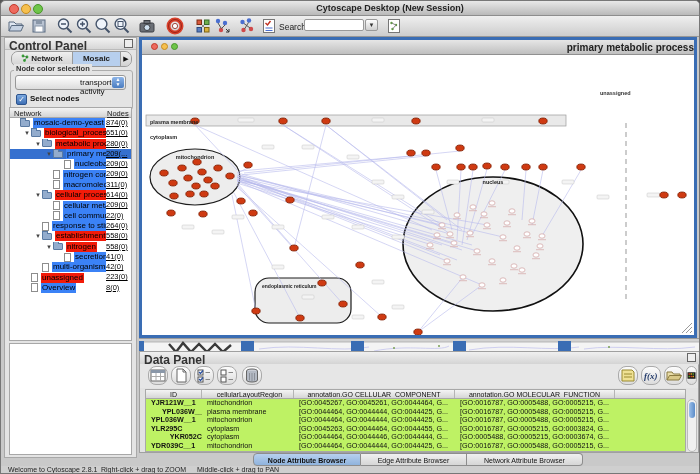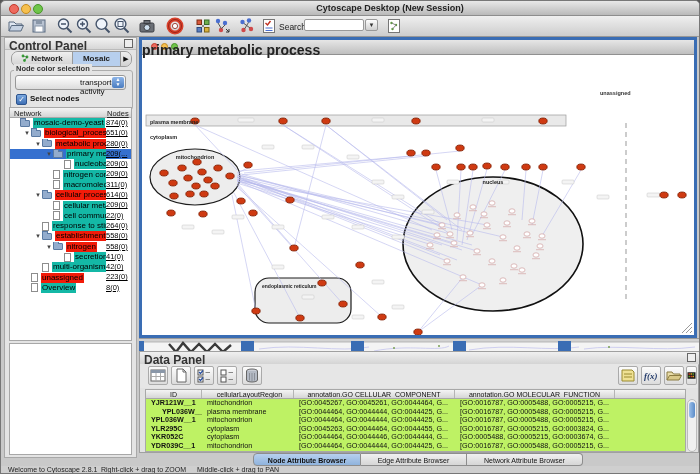--- a/index.html
+++ b/index.html
@@ -43,37 +43,37 @@
   #tree-box{left:4px;top:80px;width:123px;height:223px;background:#fff;border:1px solid #a8a8a8;border-top:none;overflow:hidden;box-sizing:border-box;}
   #overview-box{left:4px;top:305px;width:123px;height:112px;background:#fff;border:1px solid #a8a8a8;box-sizing:border-box;}
   .trow{position:relative;height:10.3px;line-height:10.3px;white-space:nowrap;overflow:hidden;font-size:8px;color:#000;display:flex;align-items:center;}
   .trow.sel{background:#3570cf;}
   .tarrow{display:inline-block;width:8px;font-size:7px;color:#444;flex:none;text-align:center;}
   .ticon{flex:none;margin-right:3px;position:relative;box-sizing:border-box;}
   .ticon.folder{width:10px;height:7px;background:#93accd;border:1px solid #5a7aa2;border-radius:1px;}
   .ticon.folder:before{content:'';position:absolute;top:-3px;left:-1px;width:4px;height:2px;background:#93accd;border:1px solid #5a7aa2;border-bottom:none;}
   .ticon.leaf{width:7px;height:9px;background:#fff;border:1px solid #8d8d8d;}
   .chip{flex:none;padding:0 1px;height:10px;line-height:10px;overflow:hidden;white-space:nowrap;}
-  .chip.green{background:#14b8a6;text-align:right;}
+  .chip.green{background:#3b82f6;text-align:right;}
   .chip.red{background:#f21b09;}
   .tcount{position:absolute;left:96px;top:0;width:27px;height:10.3px;background:#fff;font-size:7.5px;line-height:10.3px;text-decoration:underline;}
   .sel .tcount{background:#3570cf;color:#000;}
   
   #net-frame{left:138px;top:36px;width:558px;height:301px;border:3px solid #3a6db4;background:#fff;box-sizing:border-box;}
   #nf-titlebar{left:0;top:0;width:552px;height:14px;background:linear-gradient(#e6e6e6,#bfbfbf);border-bottom:1px solid #909090;}
   .nf-dot{width:7px;height:7px;border-radius:50%;top:3px;}
-  #nf-title{width:552px;text-align:left;top:2px;font-size:14px;font-weight:bold;color:#222;}
+  #nf-title{width:552px;text-align:right;top:2px;font-size:10px;font-weight:bold;color:#222;}
   #net-canvas{left:0;top:15px;}
   
   #behind-strip{left:138px;top:337px;width:560px;height:13px;background:#d2d2d2;border-top:1px solid #9a9a9a;box-sizing:border-box;}
   
   #data-panel{left:138px;top:350px;width:560px;height:102px;background:#e2e2e2;border:1px solid #a0a0a0;box-sizing:border-box;}
   #dp-header{left:0;top:0;width:668px;height:12px;background:linear-gradient(#f0f0f0,#d4d4d4);border-bottom:1px solid #b5b5b5;}
   #dp-toolbar{left:0;top:12px;width:558px;height:24px;background:#e6e6e6;}
-  .dpi{top:2px;width:20px;height:19px;border:1px solid #aaa;border-radius:2px;background:linear-gradient(#fcfcfc,#dcdcdc);box-sizing:border-box;}
+  .dpi{top:2px;width:20px;height:19px;border:1px solid #aaa;border-radius:8px;background:linear-gradient(#fcfcfc,#dcdcdc);box-sizing:border-box;}
   .dpi svg{width:18px;height:17px;}
   #dp-table-header{left:5px;top:37px;width:541px;height:10px;background:linear-gradient(#f4f4f4,#d6d6d6);border:1px solid #a8a8a8;box-sizing:border-box;display:flex;}
   .hcell{font-size:7px;color:#111;text-align:center;line-height:9px;border-right:1px solid #b4b4b4;overflow:hidden;white-space:nowrap;box-sizing:border-box;}
   #dp-table{left:5px;top:47px;width:541px;height:53px;background:#bef264;border:1px solid #a8a8a8;border-top:none;overflow:hidden;box-sizing:border-box;}
   .drow{display:flex;height:8.6px;line-height:8.6px;}
   .dcell{font-size:7.2px;color:#111;white-space:nowrap;overflow:hidden;box-sizing:border-box;padding-left:5px;}
   .dcell.id{font-weight:bold;}
   #dp-scroll{left:547px;top:47px;width:10px;height:53px;background:#f0f0f0;border:1px solid #bbb;border-radius:5px;box-sizing:border-box;}
   #dp-thumb{left:1px;top:2px;width:6px;height:16px;background:linear-gradient(90deg,#9cc0ea,#5b8cc8);border-radius:3px;}
   
@@ -640,21 +640,21 @@
           <span class="dcell" style="width: 161px;">[GO:0044464, GO:0044444, GO:0044425, G...</span>
           <span class="dcell" style="width: 160px;">[GO:0016787, GO:0005488, GO:0005215, G...</span>
         </div>
         <div class="drow">
           <span class="dcell id" style="width: 56px;">YLR295C</span>
           <span class="dcell" style="width: 92px;">cytoplasm</span>
           <span class="dcell" style="width: 161px;">[GO:0045263, GO:0044464, GO:0044455, G...</span>
           <span class="dcell" style="width: 160px;">[GO:0016787, GO:0005215, GO:0003824, G...</span>
         </div>
         <div class="drow">
-          <span class="dcell id" style="width: 56px;">YKR052C</span>
+          <span class="dcell id" style="width: 56px; text-align: right;">YKR052C</span>
           <span class="dcell" style="width: 92px;">cytoplasm</span>
           <span class="dcell" style="width: 161px;">[GO:0044464, GO:0044446, GO:0044444, G...</span>
           <span class="dcell" style="width: 160px;">[GO:0005488, GO:0005215, GO:0003674, G...</span>
         </div>
         <div class="drow">
           <span class="dcell id" style="width: 56px;">YDR039C__1</span>
           <span class="dcell" style="width: 92px;">mitochondrion</span>
           <span class="dcell" style="width: 161px;">[GO:0044464, GO:0044444, GO:0044425, G...</span>
           <span class="dcell" style="width: 160px;">[GO:0016787, GO:0005488, GO:0005215, G...</span>
         </div>

